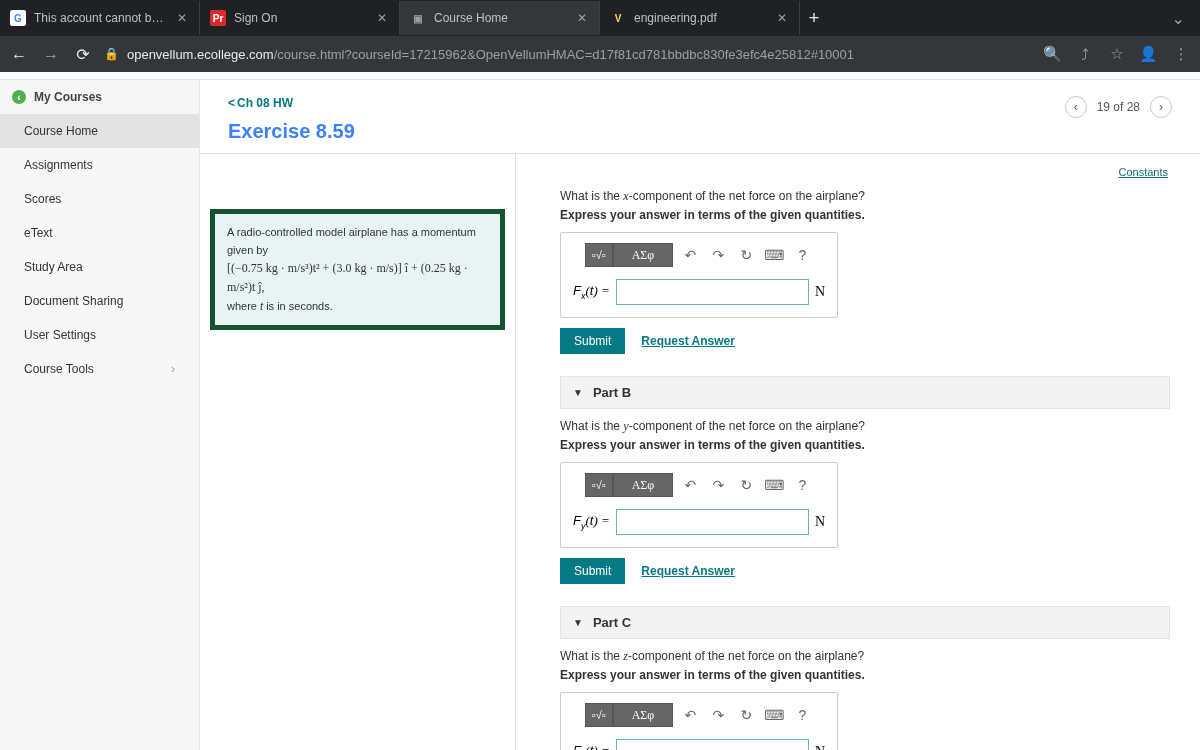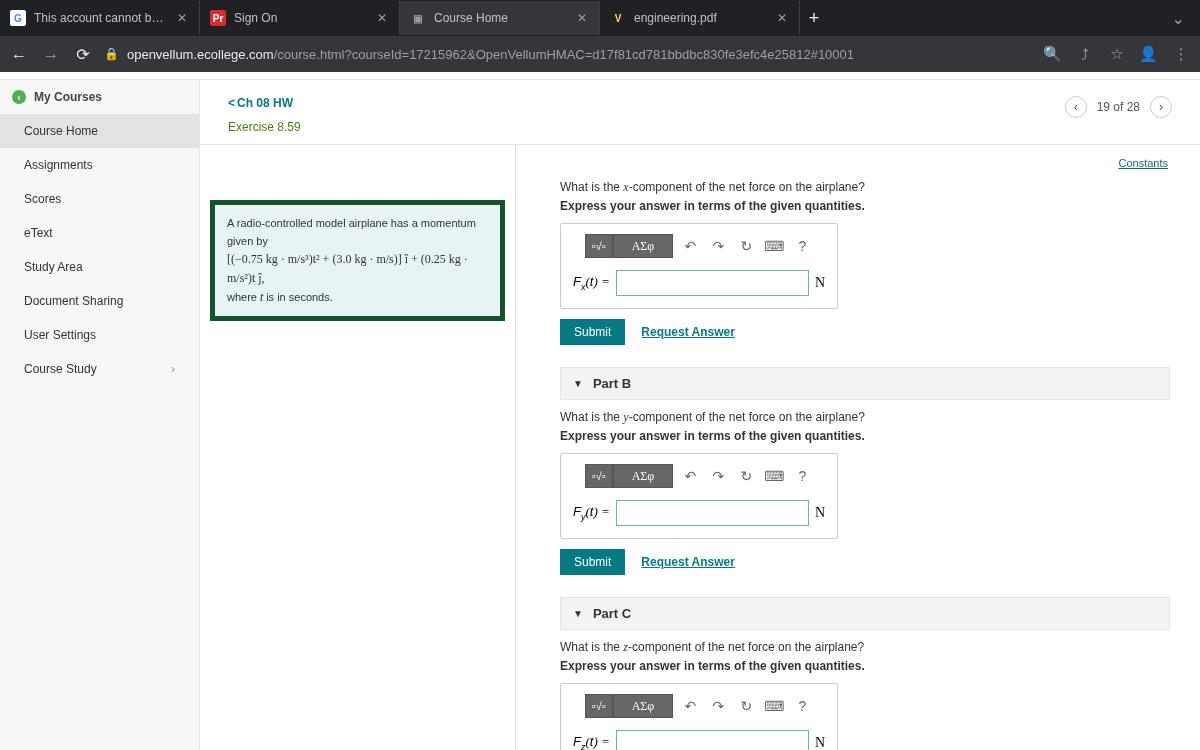--- a/index.html
+++ b/index.html
@@ -31,21 +31,21 @@
   .sidebar { width: 200px; background: #f7f7f7; border-right: 1px solid #e5e5e5; font-size: 12px; }
   .sidebar .mc { display: flex; align-items: center; gap: 8px; padding: 10px 12px; font-weight: bold; color: #444; }
   .sidebar .mc .back-dot { width: 14px; height: 14px; border-radius: 50%; background: #4fb04f; color: #fff; display:flex; align-items:center; justify-content:center; font-size:10px; }
   .side-item { padding: 10px 24px; color: #333; }
   .side-item.active { background: #e3e3e3; }
   .side-item.tools { display: flex; justify-content: space-between; align-items: center; }
 
   .main { flex: 1; display: flex; flex-direction: column; overflow-y: auto; }
   .main-top { padding: 16px 28px 10px; border-bottom: 1px solid #e5e5e5; display:flex; align-items:flex-start; justify-content:space-between; }
   .breadcrumb { font-size: 12px; color: #047b84; font-weight: bold; display:flex; align-items:center; gap:2px; }
-  .ex-title { font-size: 12px; font-weight: normal; color: #4d7c0f; margin-top: 10px; }
+  .ex-title { font-size: 20px; font-weight: bold; color: #3b82f6; margin-top: 10px; }
   .pager { display: flex; align-items: center; gap: 10px; font-size: 12px; color: #555; }
   .pager .pbtn { width: 22px; height: 22px; border: 1px solid #ccc; border-radius: 50%; display:flex; align-items:center; justify-content:center; }
 
   .main-body { display: flex; flex: 1; }
   .left-col { width: 316px; border-right: 1px solid #e0e0e0; padding: 55px 10px 10px; }
   .momentum-box { background: #e8f3f3; border: 5px solid #14532d; padding: 10px 12px; font-size: 11px; color: #333; line-height: 1.6; }
   .momentum-box .math { font-family: 'Times New Roman', serif; font-size: 12px; }
   .right-col { flex: 1; padding: 15px 30px 15px 44px; position: relative; }
   .constants { position: absolute; top: 12px; right: 32px; font-size: 11px; color: #0e6e76; text-decoration: underline; }
 
@@ -126,21 +126,21 @@
       <span>My Courses</span>
     </div>
     <div class="side-item active">Course Home</div>
     <div class="side-item">Assignments</div>
     <div class="side-item">Scores</div>
     <div class="side-item">eText</div>
     <div class="side-item">Study Area</div>
     <div class="side-item">Document Sharing</div>
     <div class="side-item">User Settings</div>
     <div class="side-item tools">
-      <span>Course Study</span>
+      <span>Course Tools</span>
       <span style="color:#999;">›</span>
     </div>
   </div>
 
   <div class="main">
     <div class="main-top">
       <div>
         <div class="breadcrumb">
           <span>&lt;</span>
           <span>Ch 08 HW</span>

